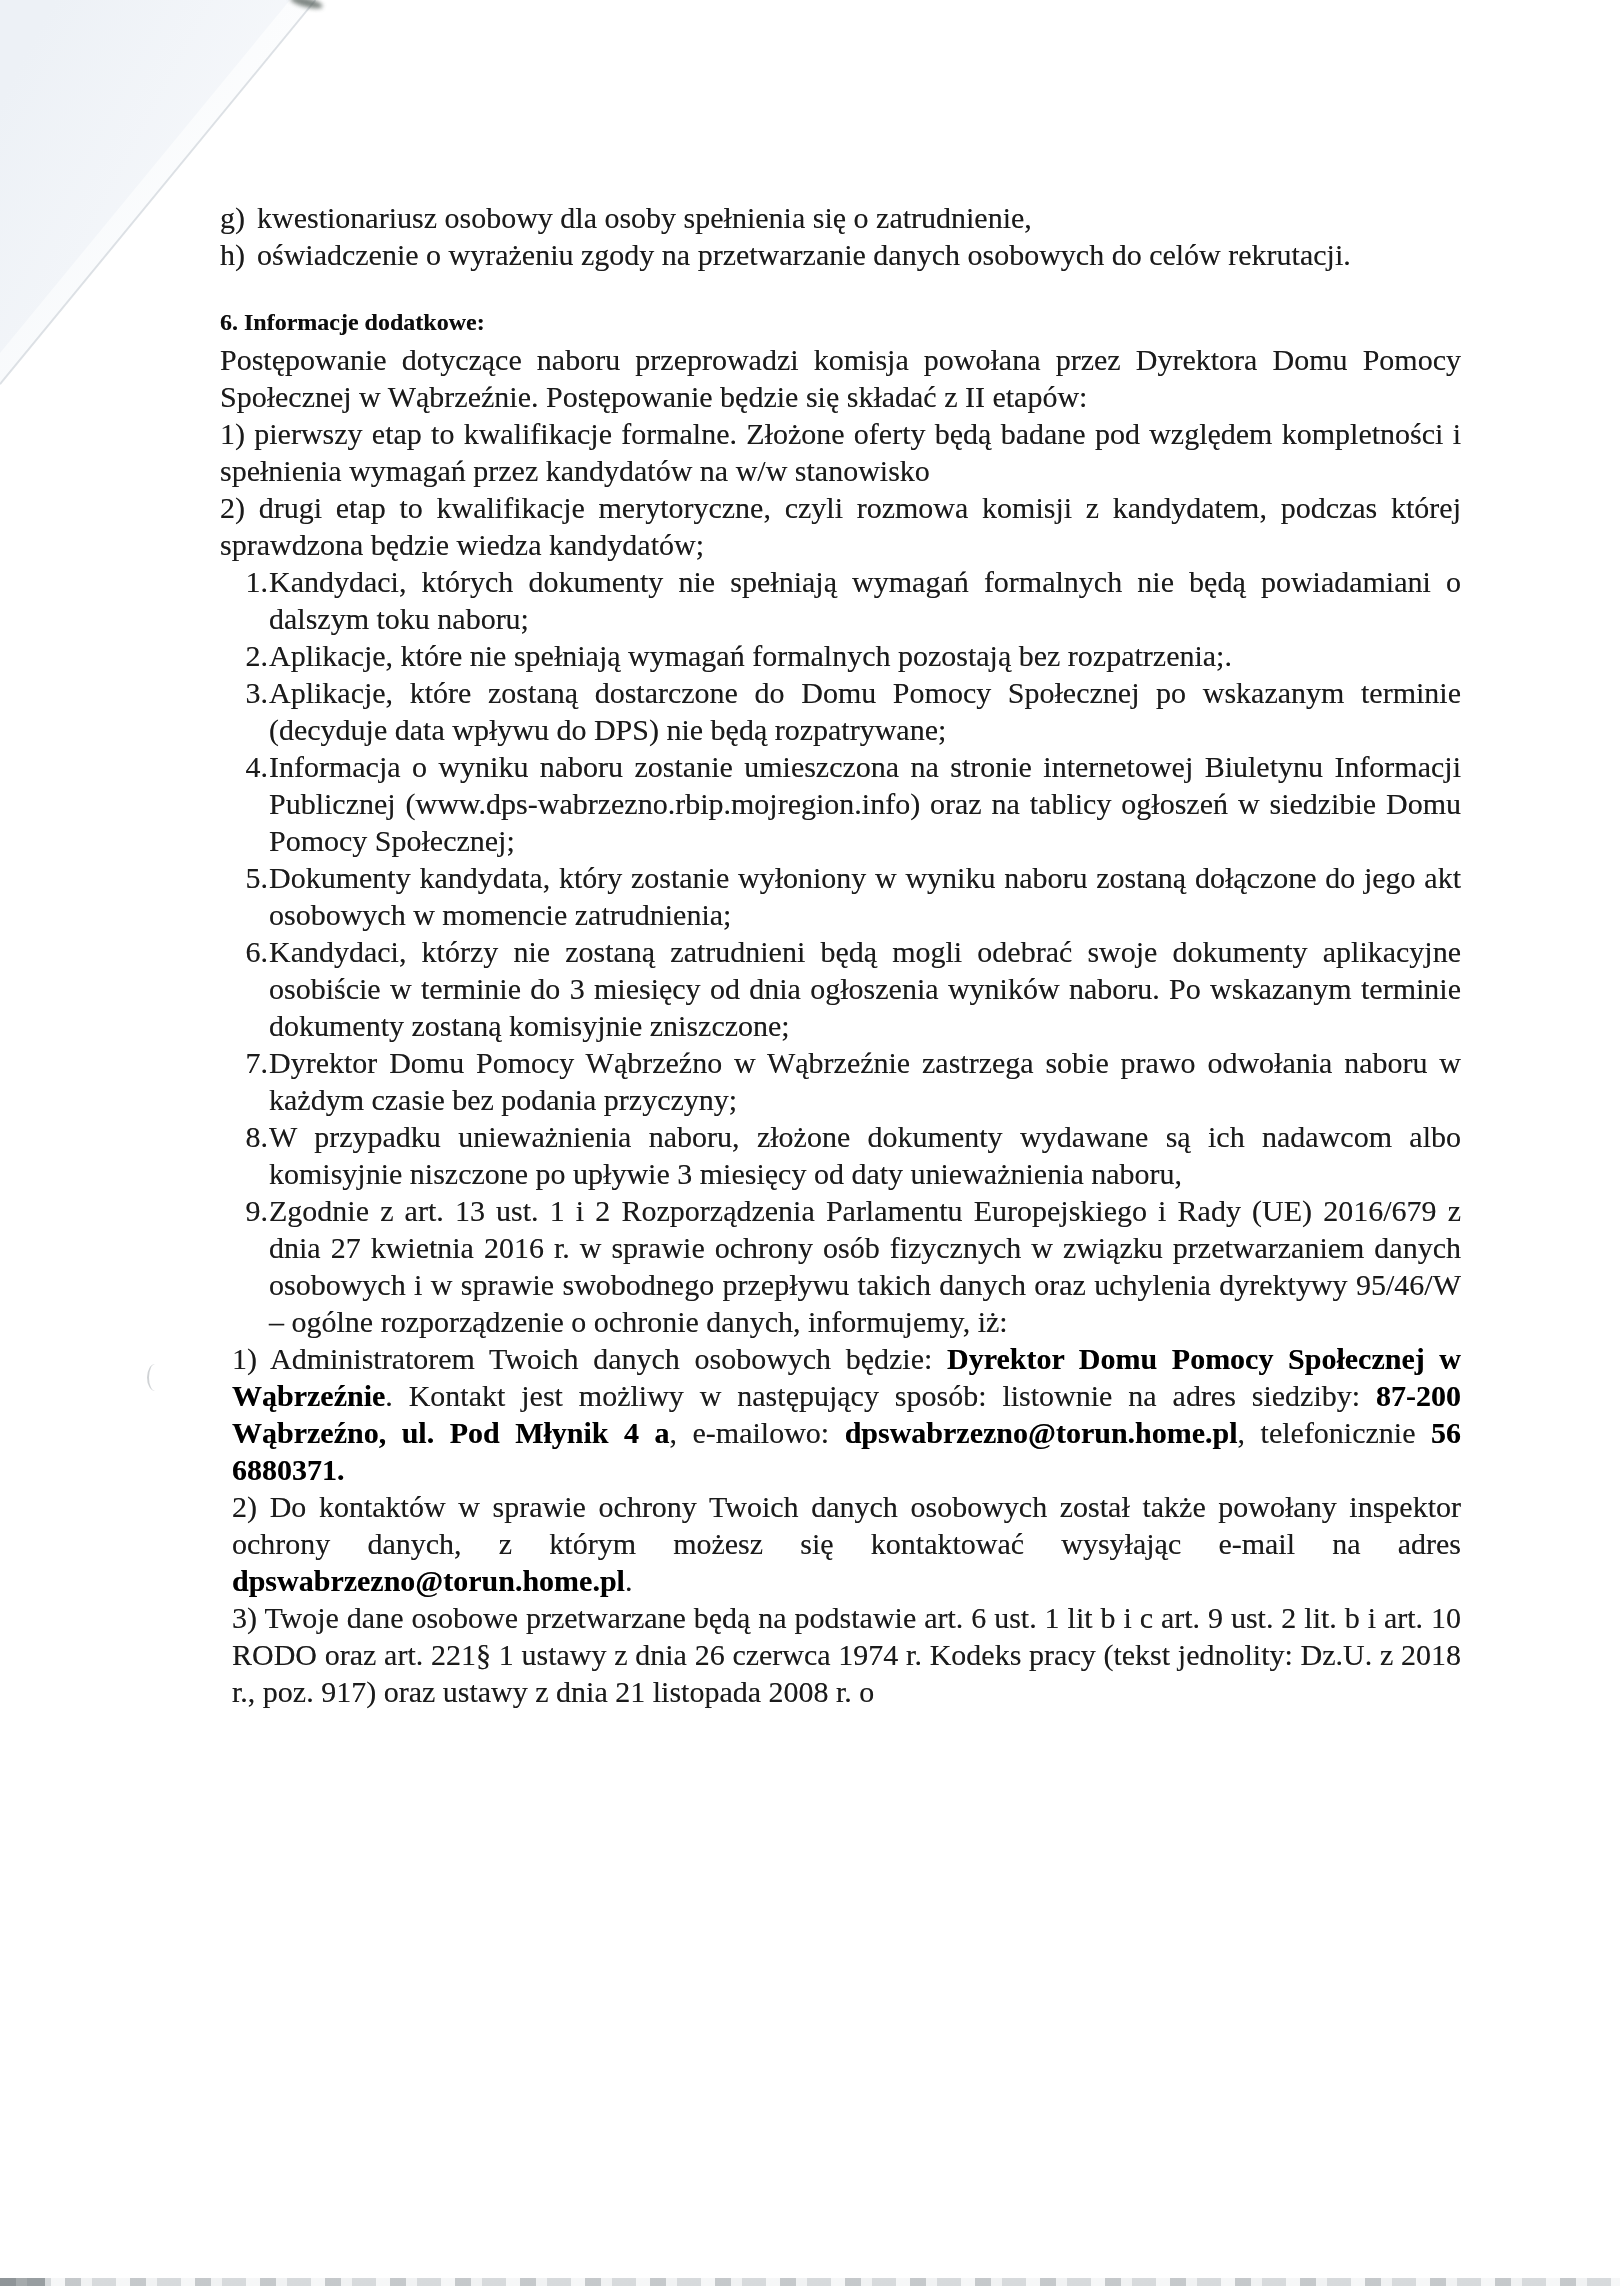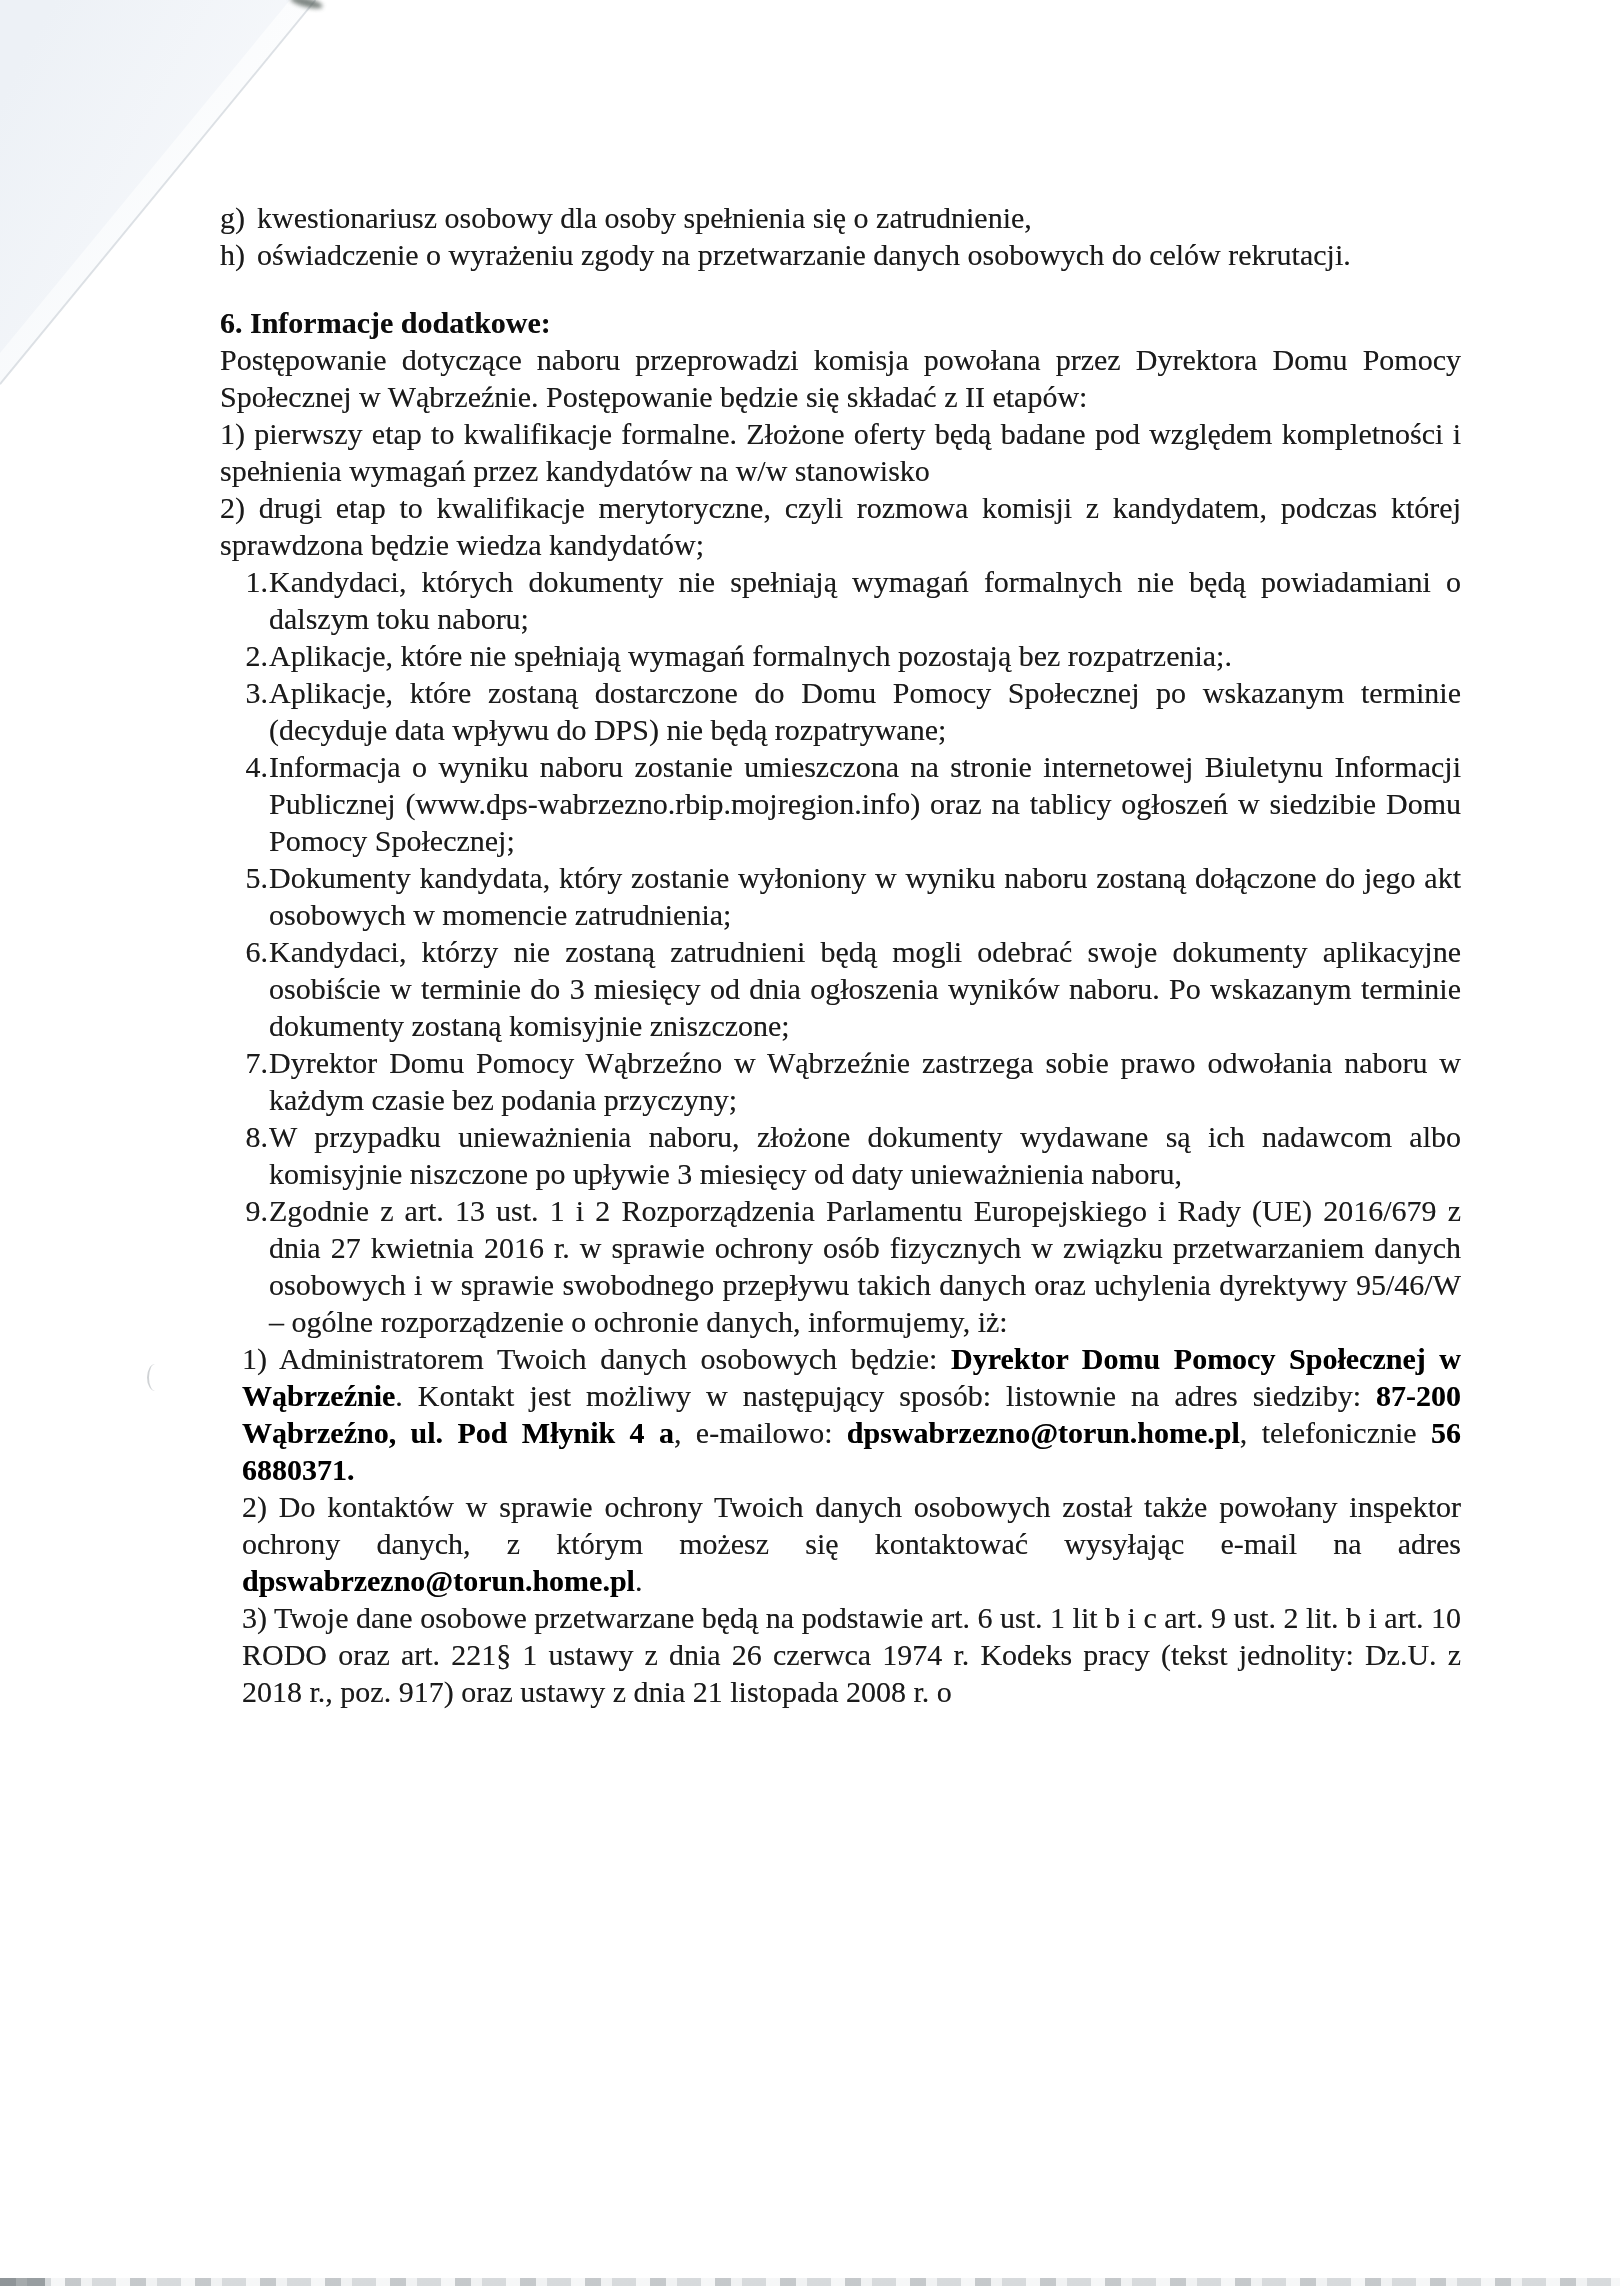--- a/index.html
+++ b/index.html
@@ -51,29 +51,29 @@
     position:absolute;left:220px;top:199px;width:1241px;
     font-size:30px;line-height:37px;
     text-shadow:0 0 0.5px rgba(20,20,20,.5);
   }
   .content p{margin:0;text-align:justify;}
   .row{display:flex;}
   .row .marker{flex:0 0 37px;}
   .row .txt{flex:1;text-align:justify;}
 
   .para-kopie{margin-top:39px;}
-  .heading{margin:31px 0 0 0;font-size:30px;line-height:37px;font-weight:700;color:#0d0d0d;}
+  .heading{margin:31px 0 0 0;font-size:24px;line-height:37px;font-weight:700;color:#0d0d0d;}
   .para-post{margin-top:41px;}
   .para-etap1{margin-top:40px;}
   .para-etap2{margin-top:40px;margin-left:19.6px;}
 
   .numlist{margin-left:25.5px;}
   .numlist .marker{flex:0 0 23.5px;}
 
-  .rodo{margin-left:22px;}
+  .rodo{margin-left:12px;}
   b{color:#000;}
 </style>
 </head>
 <body>
 
 <div class="page">
 
   <div class="fold-face"></div>
   <div class="fold-shadow"></div>
   <svg class="fold-crease" width="333" height="402" viewBox="0 0 340 410">

